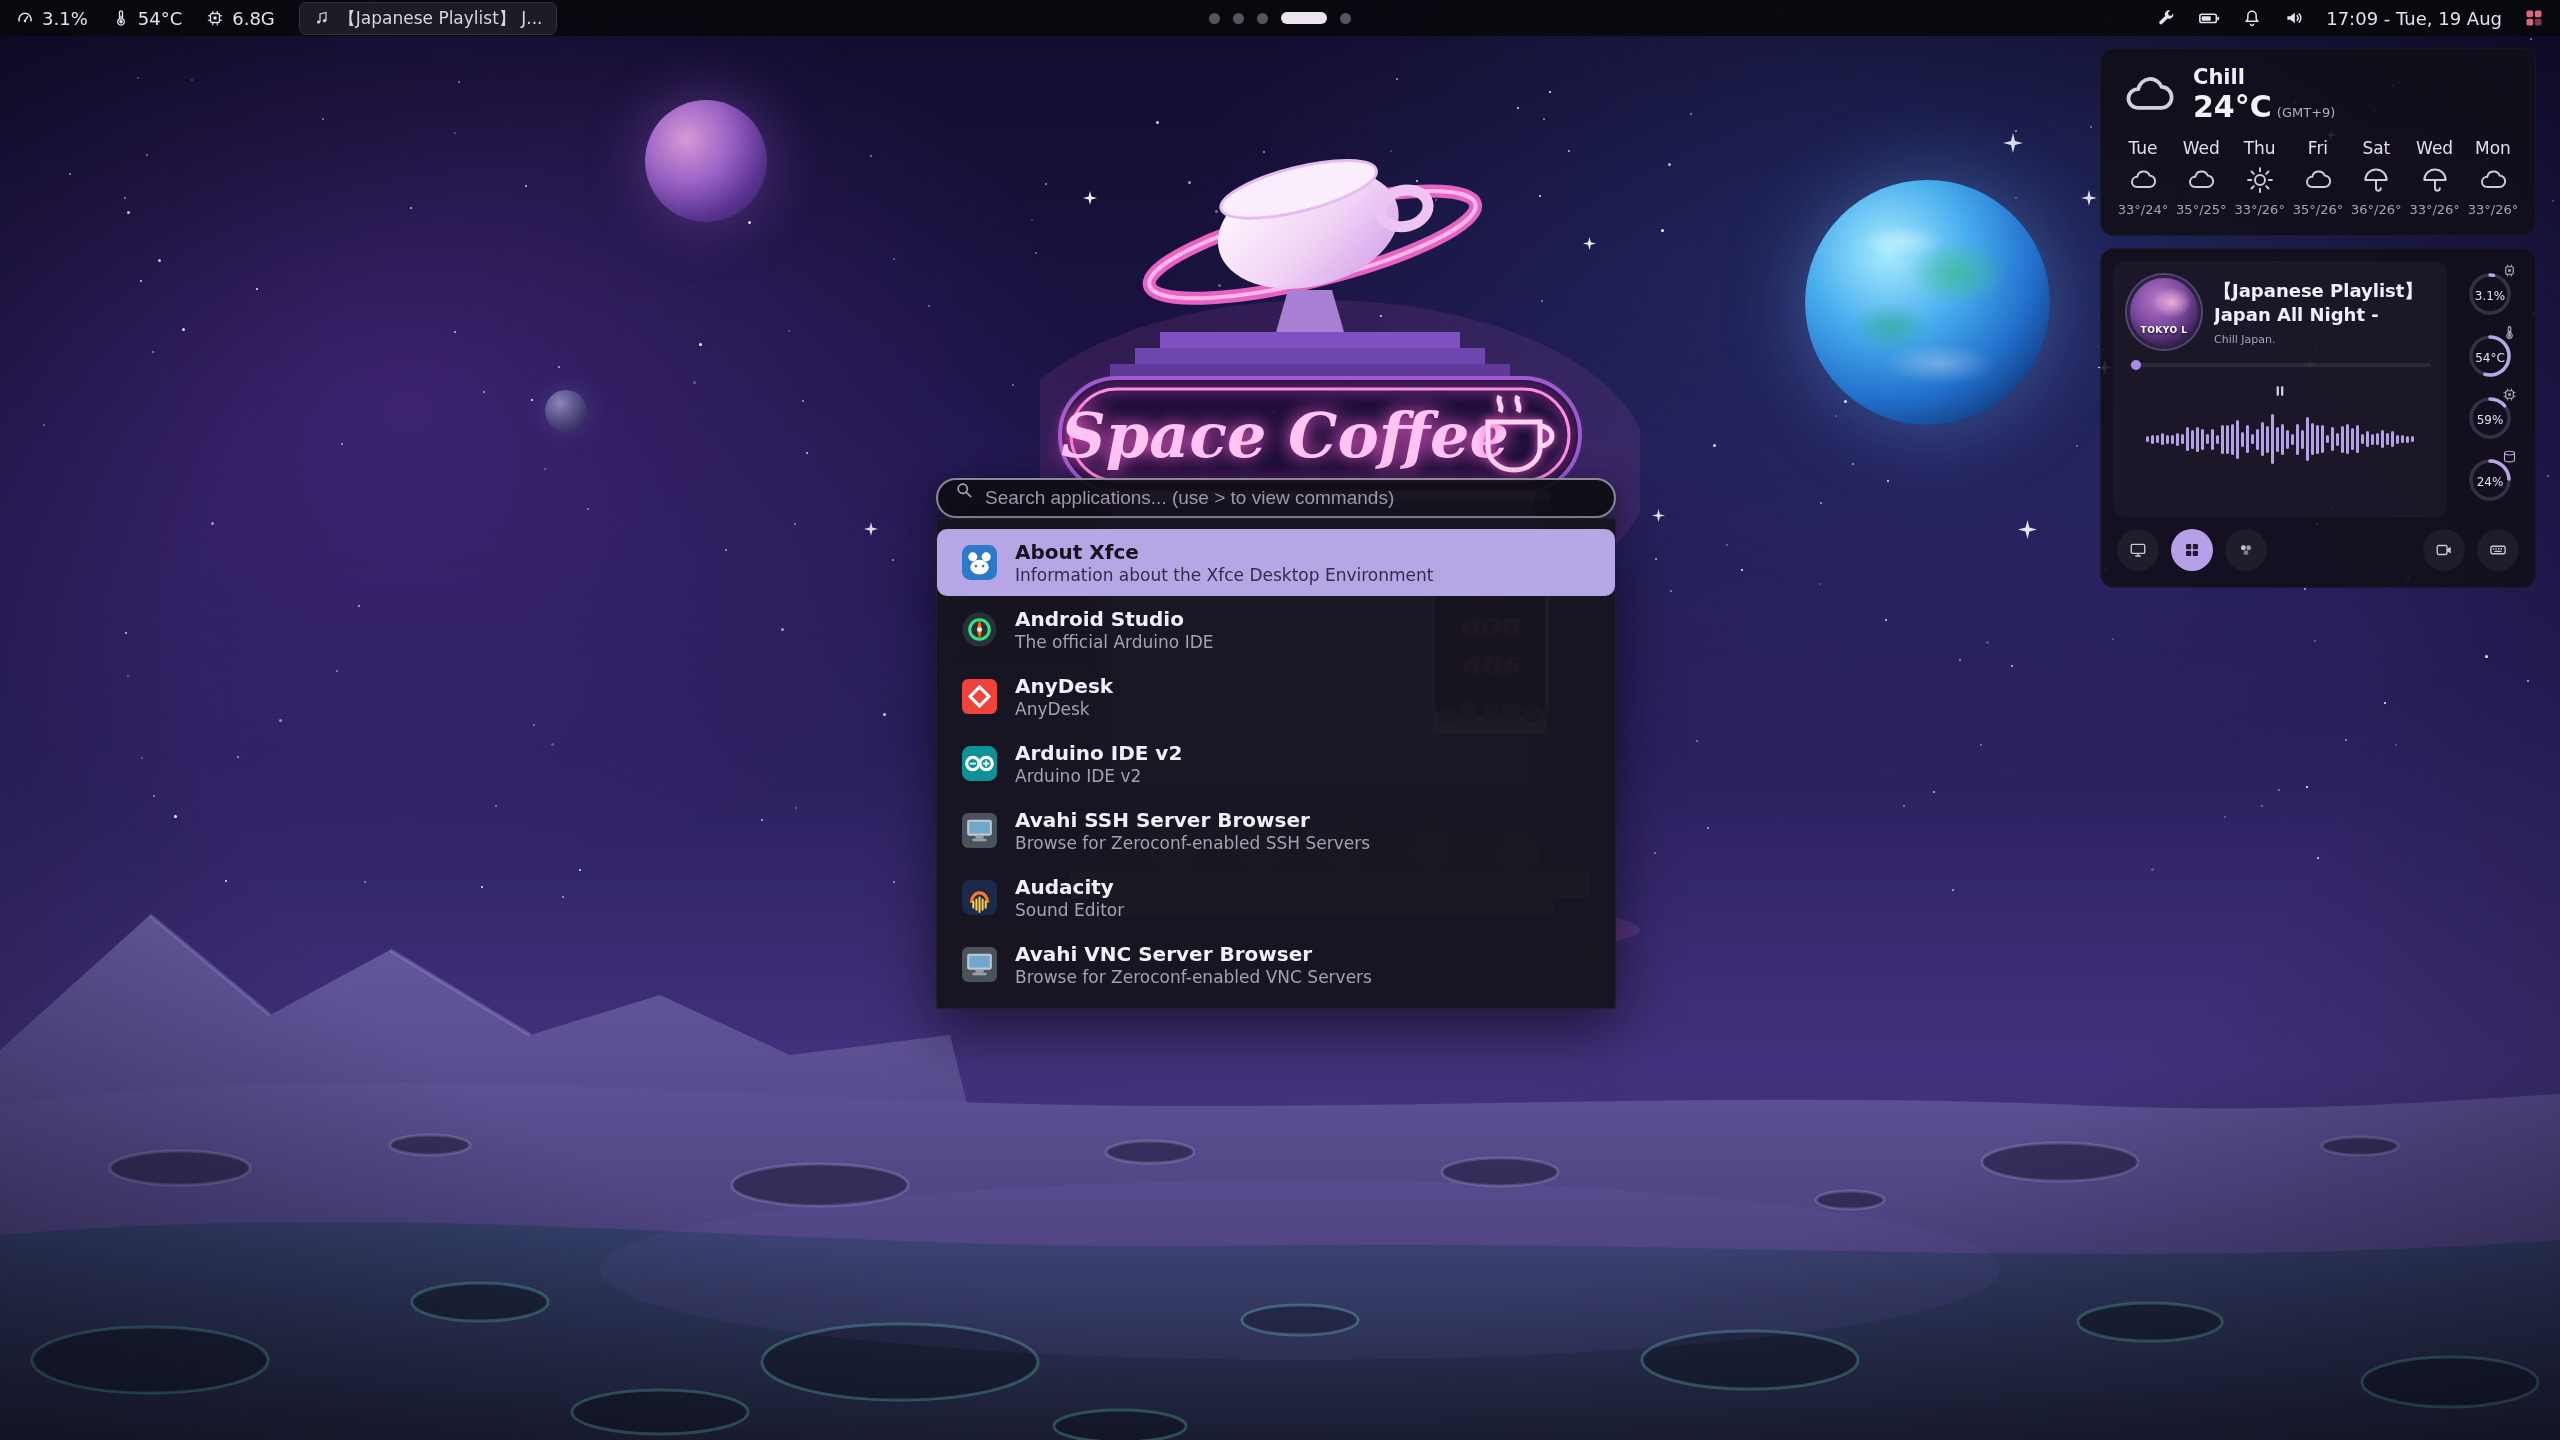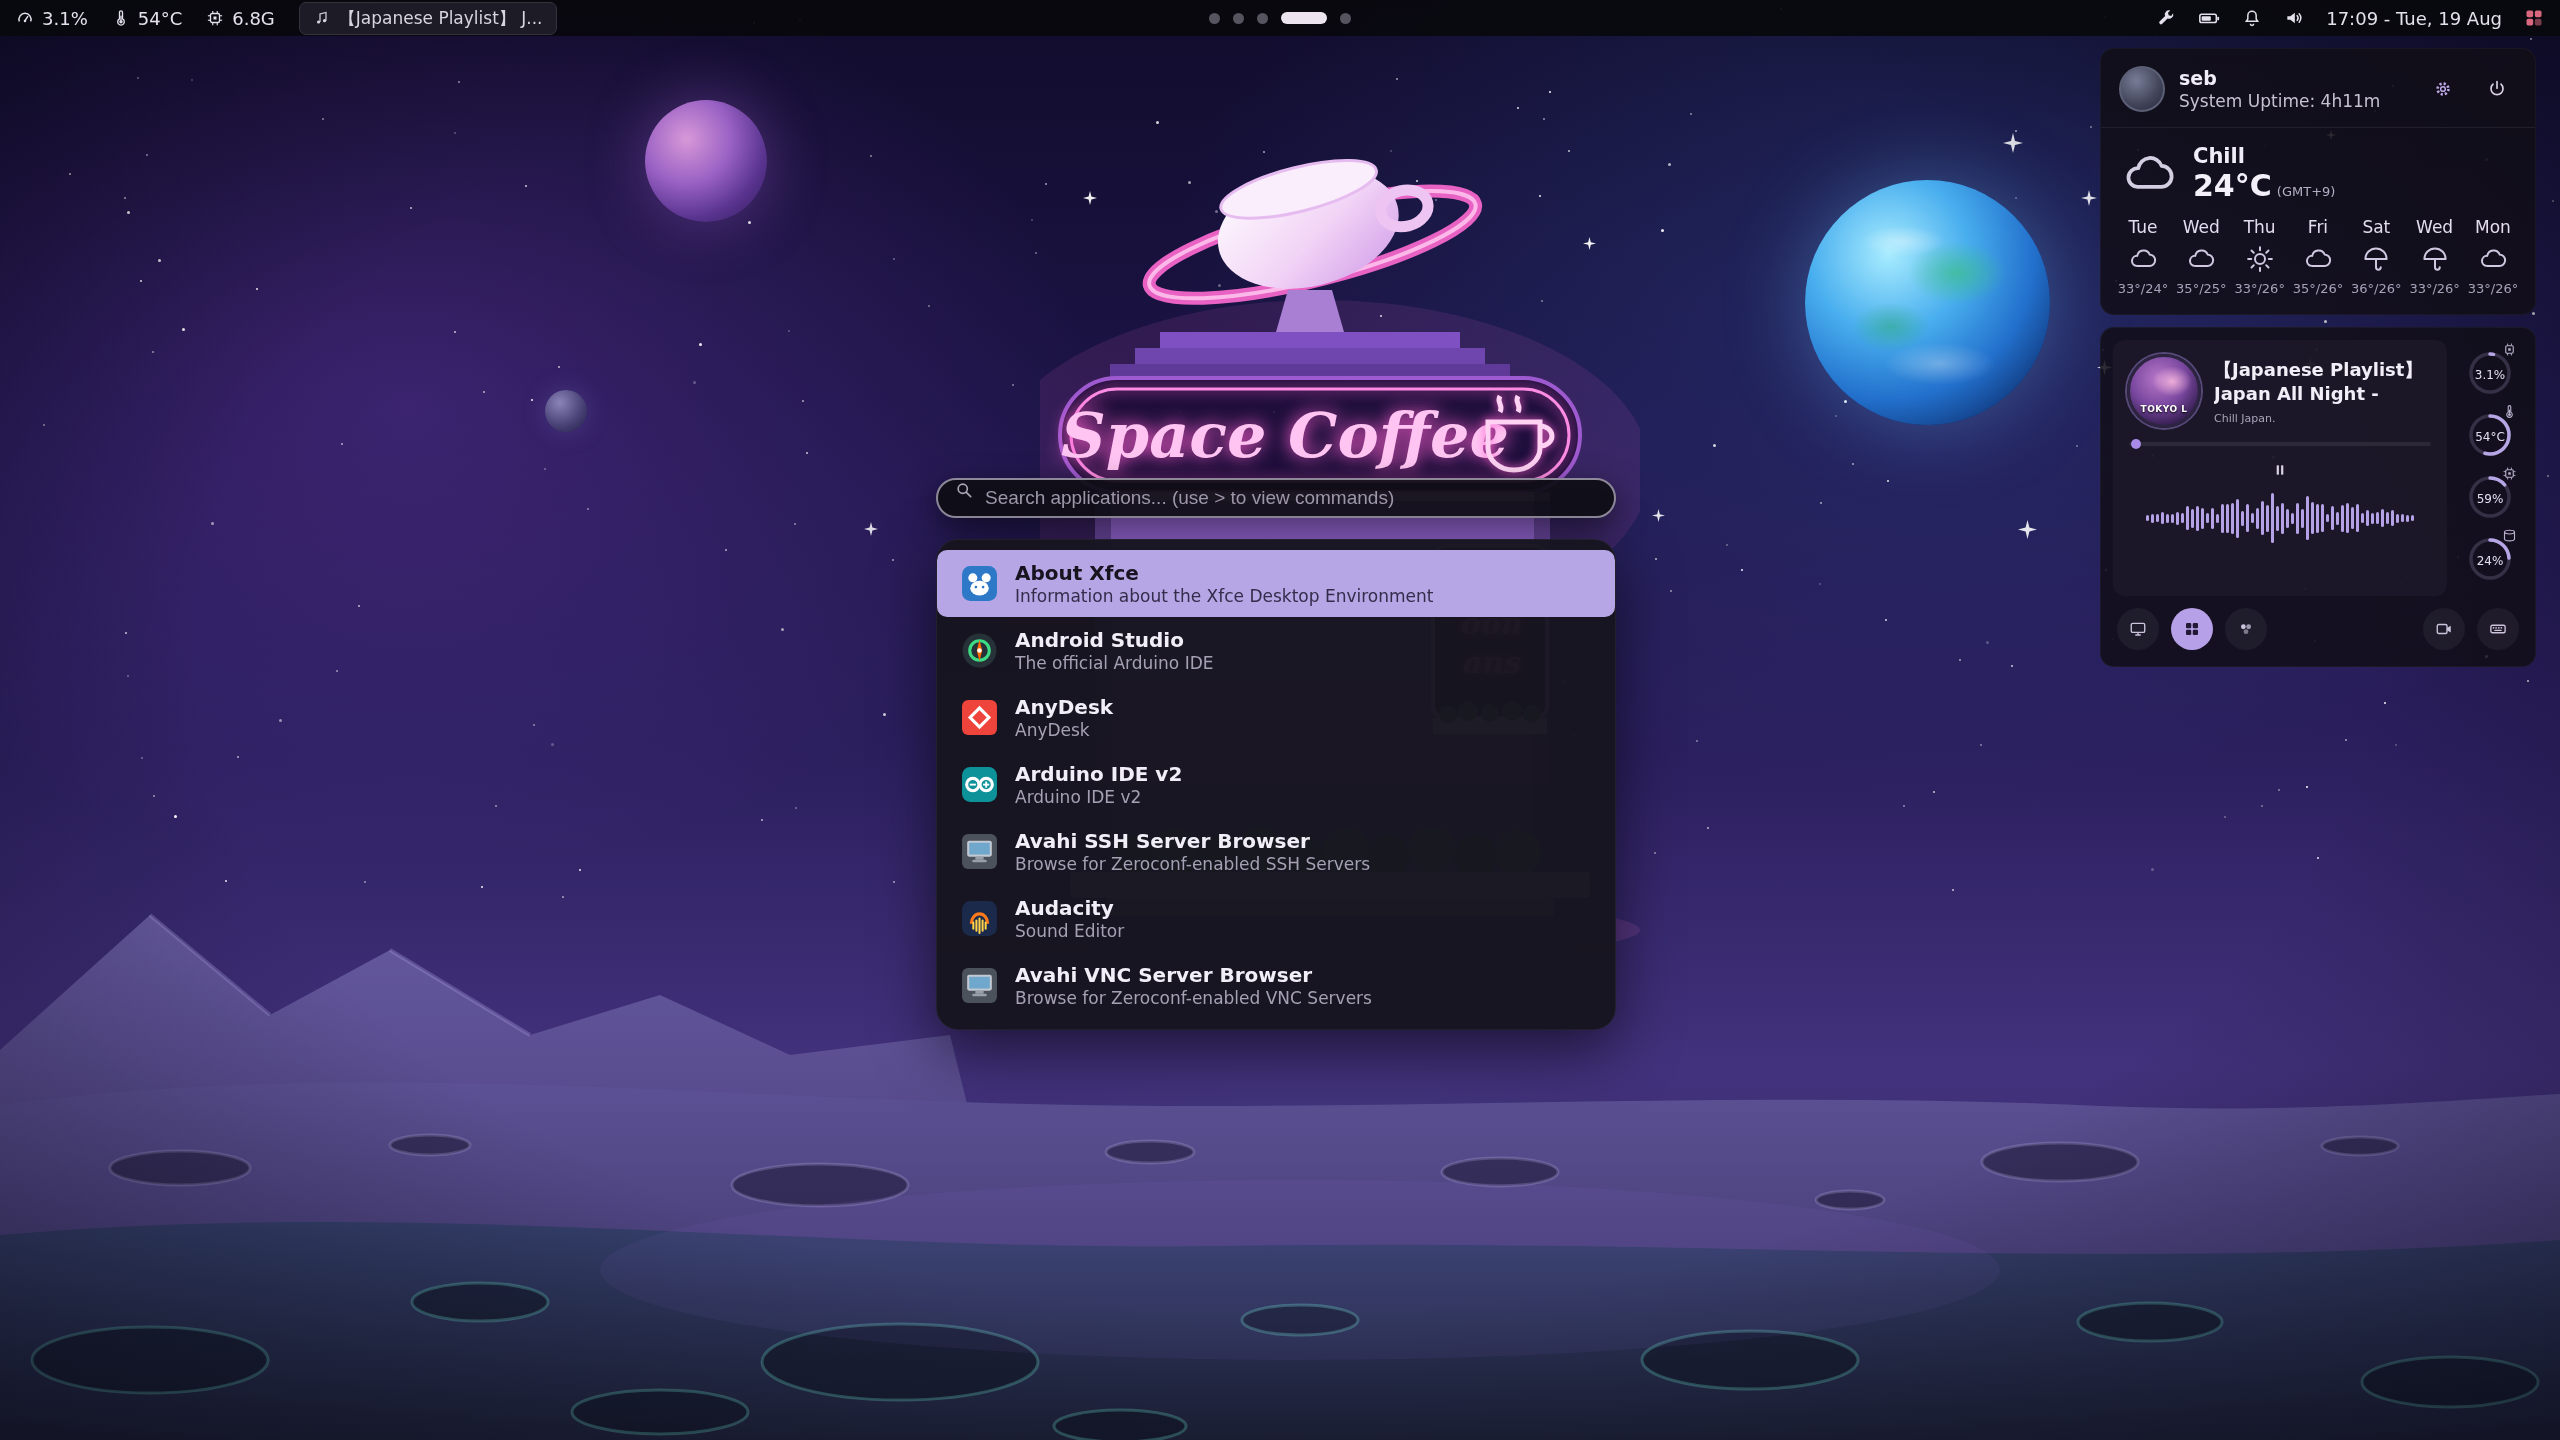--- a/index.html
+++ b/index.html
@@ -52,22 +52,22 @@
   .ic16{width:16px;height:16px}.ic18{width:18px;height:18px}.ic20{width:20px;height:20px}
   .ic22{width:22px;height:22px}.ic52{width:56px;height:56px}
 
   
   .launcher{position:absolute;left:936px;top:478px;width:680px;z-index:50}
   .search-bar{height:40px;border-radius:20px;background:rgba(15,14,21,.94);
     border:2px solid #8d8998;display:flex;padding:0 16px;gap:11px;
     box-shadow:0 10px 30px rgba(0,0,0,.5);color:#aaa4b6}
   .search-bar input{flex:1;outline:none;color:#dcd8e4;font-size:19px}
   .search-bar input::placeholder{color:#9d97aa}
-  .results{margin-top:21px;background:rgba(23,21,31,.97);border:1px solid rgba(255,255,255,.05);
-    border-radius:22px;padding:10px 0;box-shadow:0 20px 60px rgba(0,0,0,.55);overflow:hidden}
+  .results{margin-top:0;background:rgba(23,21,31,.97);border:1px solid rgba(255,255,255,.05);
+    border-radius:4px;padding:10px 0;box-shadow:0 20px 60px rgba(0,0,0,.55);overflow:hidden}
   .app-row{display:flex;align-items:center;gap:17px;padding:0 24px;height:67px}
   .app-row.selected{background:#b6a6e5;border-radius:10px}
   .app-name{font-size:20px;font-weight:bold;color:#f2eef8;line-height:1.3}
   .app-desc{font-size:17px;color:#a6a0b4;line-height:1.25}
   .app-row.selected .app-name{color:#17131f}
   .app-row.selected .app-desc{color:#332c4a}
   .app-icon{width:37px;height:37px;flex:none}
   .app-icon svg{display:block;width:100%;height:100%}
 
   
@@ -720,44 +720,20 @@
     <span class="app-texts">
       <span class="app-name" style="display:block">Avahi VNC Server Browser</span>
       <span class="app-desc" style="display:block">Browse for Zeroconf-enabled VNC Servers</span>
     </span>
   </div>
 </div>
 </div>
 
 <div class="widget">
   <div class="panel">
-    <div class="user-row">
-      <div class="avatar"></div>
-      <div>
-        <div class="user-name">seb</div>
-        <div class="user-uptime">System Uptime: 4h11m</div>
-      </div>
-      <div class="spacer"></div>
-      <button class="icon-btn">
-        <span class="ic ic20">
-            <svg viewBox="0 0 24 24">
-              <circle cx="12" cy="12" r="6.5" fill="none" stroke="currentColor" stroke-width="3.2" stroke-dasharray="2.6 2.5"></circle>
-              <circle cx="12" cy="12" r="2.8" fill="none" stroke="currentColor" stroke-width="1.8"></circle>
-            </svg>
-          </span>
-      </button>
-      <button class="icon-btn">
-        <span class="ic ic20">
-            <svg viewBox="0 0 24 24">
-              <line x1="12" y1="3" x2="12" y2="11" stroke="currentColor" stroke-width="2" stroke-linecap="round"></line>
-              <path d="M7.2 6.2 a7.2 7.2 0 1 0 9.6 0" fill="none" stroke="currentColor" stroke-width="2" stroke-linecap="round"></path>
-            </svg>
-          </span>
-      </button>
-    </div>
     <div class="weather-row">
       <span class="ic ic52">
           <svg viewBox="0 0 24 24">
             <path d="M7 17.5 a4 4 0 0 1 .4 -8 a5.2 5.2 0 0 1 10 -1 a3.8 3.8 0 0 1 -.4 9 Z" fill="none" stroke="currentColor" stroke-width="1.6" stroke-linejoin="round"></path>
           </svg>
         </span>
       <div>
         <div class="w-city">Chill</div>
         <div>
           <span class="w-temp">24°C</span>

